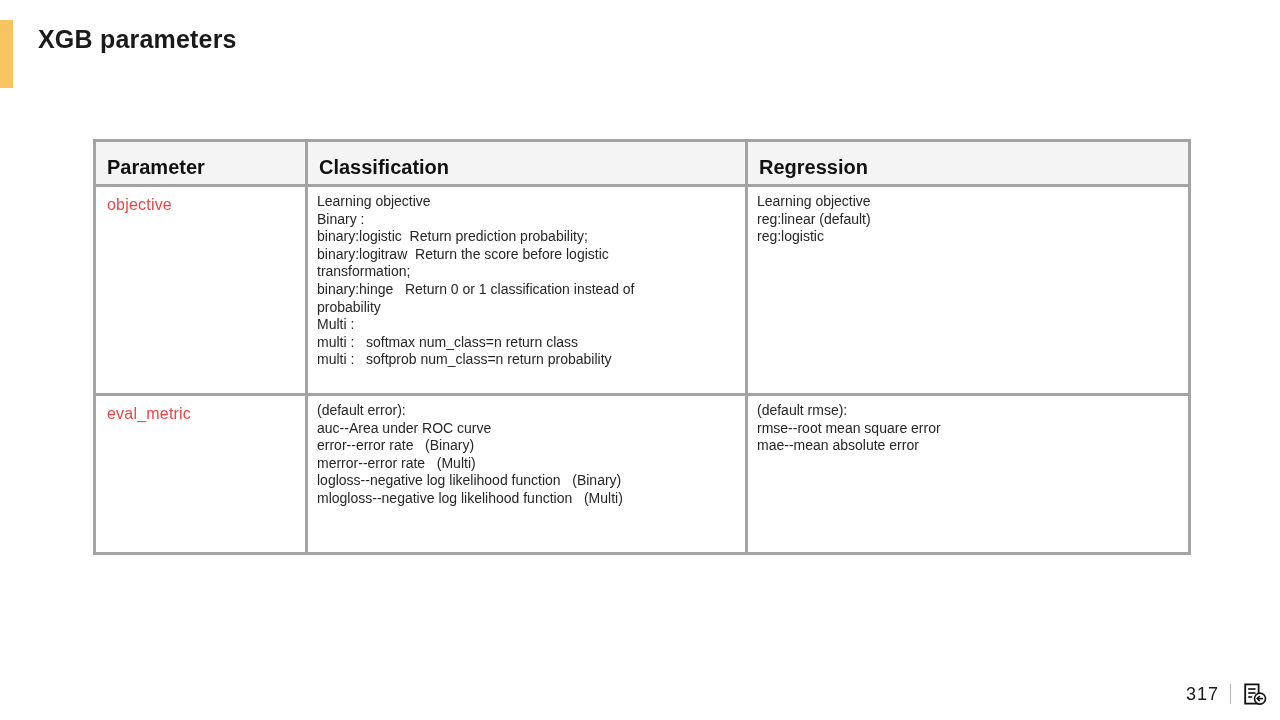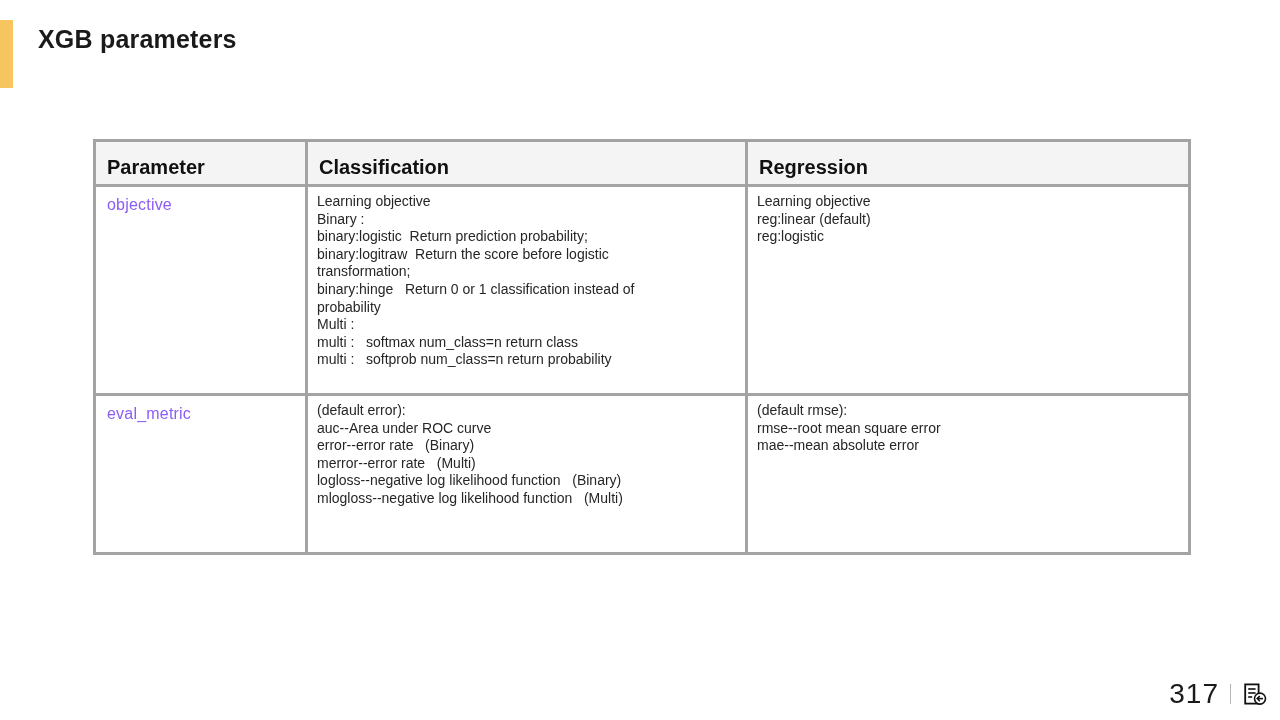--- a/index.html
+++ b/index.html
@@ -56,21 +56,21 @@
     background: #f4f4f4;
     font-size: 20px;
     font-weight: 700;
     color: #111111;
     padding: 8px 10px 0 11px;
     vertical-align: middle;
   }
 
   td.param-name {
     font-size: 16px;
-    color: #8b5cf6;
+    color: #ef4444;
     padding: 9px 8px 0 11px;
     letter-spacing: 0.2px;
   }
 
   td.cell-text {
     font-size: 14px;
     line-height: 17.6px;
     color: #262626;
     padding: 6px 10px 0 9px;
     white-space: pre-wrap;
@@ -87,21 +87,21 @@
   .footer {
     position: absolute;
     right: 13px;
     bottom: 13px;
     display: flex;
     align-items: center;
     gap: 11px;
     height: 26px;
   }
   .page-number {
-    font-size: 28px;
+    font-size: 18px;
     font-weight: 400;
     color: #1a1a1a;
     letter-spacing: 1px;
     line-height: 1;
   }
   .footer-divider {
     width: 1px;
     height: 20px;
     background: #b5b5b5;
   }

